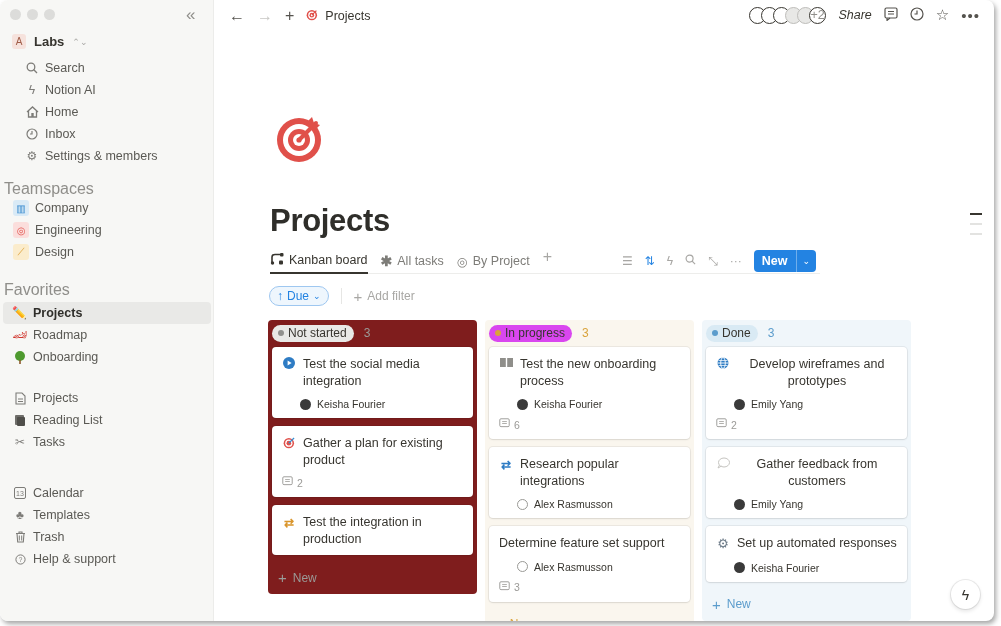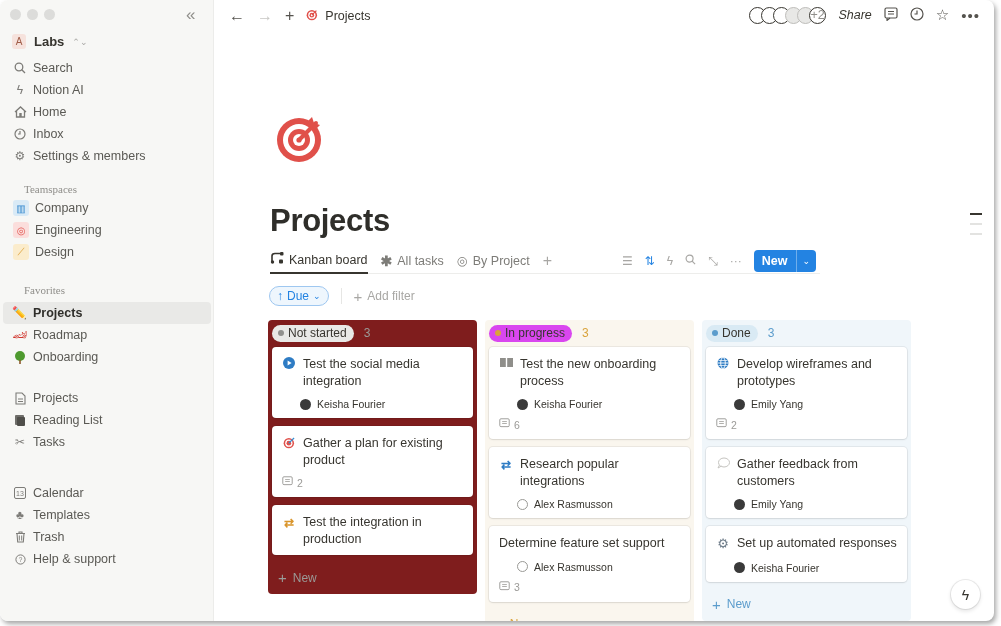--- a/index.html
+++ b/index.html
@@ -11,41 +11,41 @@
   .traffic { position: absolute; left: 10px; top: 9px; display: flex; gap: 6px; }
   .traffic span { width: 11px; height: 11px; border-radius: 50%; background: #dcdcda; display: block; }
   .collapse { position: absolute; left: 186px; top: 5px; font-size: 17px; color: #8f8e8a; cursor: pointer; }
   .ws { position: absolute; left: 12px; top: 34px; display: flex; align-items: center; gap: 8px; font-weight: bold; font-size: 13px; }
   .ws .badge { width: 14px; height: 15px; background: #f6e2dc; color: #a05c47; font-size: 10px; display: flex; align-items: center; justify-content: center; border-radius: 3px; font-weight: normal; }
   .ws .updown { color: #a8a7a4; font-size: 9px; font-weight: normal; }
   .nav { position: absolute; left: 0; width: 214px; }
   .nav-item { height: 22px; display: flex; align-items: center; padding-left: 13px; gap: 6px; font-size: 12.5px; color: #5a5954; cursor: pointer; }
   .nav-item .ic { width: 14px; text-align: center; font-size: 12px; color: #7d7c78; display: inline-flex; justify-content: center; align-items: center; }
   .nav-item.active { background: #e9e9e7; color: #2f2e2a; font-weight: bold; margin: 0 3px; padding-left: 10px; border-radius: 4px; }
-  .section-label { font-size: 11px; color: #8f8e8a; padding-left: 24px; height: 16px; display: flex; align-items: center; font-family: Liberation Serif, serif; }
+  .section-label { font-size: 16px; color: #8f8e8a; padding-left: 4px; height: 16px; display: flex; align-items: center; }
   .tsq { width: 16px; height: 16px; border-radius: 3px; display: inline-flex; align-items: center; justify-content: center; font-size: 10px; }
   
   .topbar { position: absolute; left: 214px; top: 0; right: 0; height: 33px; }
   .tb-left { position: absolute; left: 15px; top: 7px; display: flex; align-items: center; gap: 12px; font-size: 16px; color: #55534e; }
   .tb-left .fwd { color: #c8c7c4; }
   .crumb { display: flex; align-items: center; gap: 6px; font-size: 12.5px; color: #37352f; }
   .tb-right { position: absolute; right: 14px; top: 6px; display: flex; align-items: center; gap: 12px; font-size: 12.5px; }
   .avatars { display: flex; align-items: center; }
   .avatars span { width: 17px; height: 17px; border-radius: 50%; background: #fff; border: 1.5px solid #37352f; margin-left: -5px; display: block; }
   .avatars span.faded { border-color: #bdbcb9; background: #e8e8e6; }
   .plus2 { color: #8f8e8a; margin-left: 4px; }
   .tb-ic { font-size: 15px; color: #55534e; cursor: pointer; }
   
   .main { position: absolute; left: 214px; top: 33px; right: 0; bottom: 0; }
   .page-icon { position: absolute; left: 62px; top: 80px; }
   .title { position: absolute; left: 56px; top: 170px; font-size: 31px; font-weight: bold; color: #2f2e2a; letter-spacing: -0.3px; }
   .toc { position: absolute; right: 12px; top: 180px; display: flex; flex-direction: column; gap: 8px; }
   .toc span { width: 12px; height: 2px; background: #e3e3e1; display: block; }
   .toc span.cur { background: #37352f; }
-  .views { position: absolute; left: 56px; top: 215px; width: 550px; height: 26px; border-bottom: 1px solid #ededeb; display: flex; align-items: center; gap: 13px; font-size: 12.5px; color: #7d7c78; }
+  .views { position: absolute; left: 56px; top: 215px; width: 550px; height: 26px; border-bottom: 1px solid #ededeb; display: flex; align-items: flex-start; gap: 13px; font-size: 12.5px; color: #7d7c78; }
   .view-tab { display: flex; align-items: center; gap: 5px; height: 26px; cursor: pointer; }
   .view-tab.active { color: #37352f; border-bottom: 2px solid #37352f; }
   .actions { position: absolute; left: 408px; top: 217px; display: flex; align-items: center; gap: 12px; font-size: 12px; color: #a8a7a4; }
   .actions .blue { color: #2383e2; }
   .new-btn { display: flex; align-items: stretch; height: 22px; background: #2383e2; color: #fff; border-radius: 4px; font-size: 12.5px; font-weight: bold; cursor: pointer; }
   .new-btn .lbl { padding: 0 8px; display: flex; align-items: center; }
   .new-btn .dd { border-left: 1px solid rgba(255,255,255,0.35); padding: 0 6px; display: flex; align-items: center; font-size: 9px; font-weight: normal; }
   .filters { position: absolute; left: 55px; top: 253px; display: flex; align-items: center; gap: 12px; font-size: 12px; }
   .sort-chip { border: 1px solid #9ec7f0; background: #eef6fd; color: #2383e2; border-radius: 12px; padding: 2px 7px; display: flex; gap: 4px; align-items: center; cursor: pointer; }
   .sep { width: 1px; height: 16px; background: #e6e6e4; }
@@ -78,21 +78,21 @@
       <span></span>
     </div>
     <div class="collapse">«</div>
 
     <div class="ws">
       <span class="badge">A</span>
       <span>Labs</span>
       <span class="updown">⌃⌄</span>
     </div>
 
-    <div class="nav" style="top:57px;">
+    <div class="nav" style="top:57px;padding-left:12px;">
       <div class="nav-item">
         <span class="ic">
             <svg width="12" height="12" viewBox="0 0 12 12">
               <circle cx="5" cy="5" r="3.8" fill="none" stroke="#7d7c78" stroke-width="1.3"></circle>
               <line x1="7.8" y1="7.8" x2="11" y2="11" stroke="#7d7c78" stroke-width="1.3"></line>
             </svg>
           </span>
         <span>Search</span>
       </div>
       <div class="nav-item">
@@ -444,21 +444,21 @@
               </svg></span>
             <span>3</span>
           </div>
       </div>
       <div class="col-new" style="color: rgb(217, 163, 59);">
           <span style="font-size:15px;">+</span>
           <span>New</span>
         </div>
     </section>
 
-    <section class="col" id="col2" style="left: 488px; background: rgb(240, 246, 250);">
+    <section class="col" id="col2" style="left: 488px; background: rgb(240, 246, 250); text-align: center;">
       <div class="col-head">
         <span class="pill" style="background: rgb(217, 234, 244);">
             <span class="dot" style="background: rgb(91, 156, 204);"></span>
             <span>Done</span>
           </span>
         <span class="count" style="color: rgb(91, 156, 204);">3</span>
       </div>
       <div class="card">
         <div class="card-title">
             <span class="cic">

